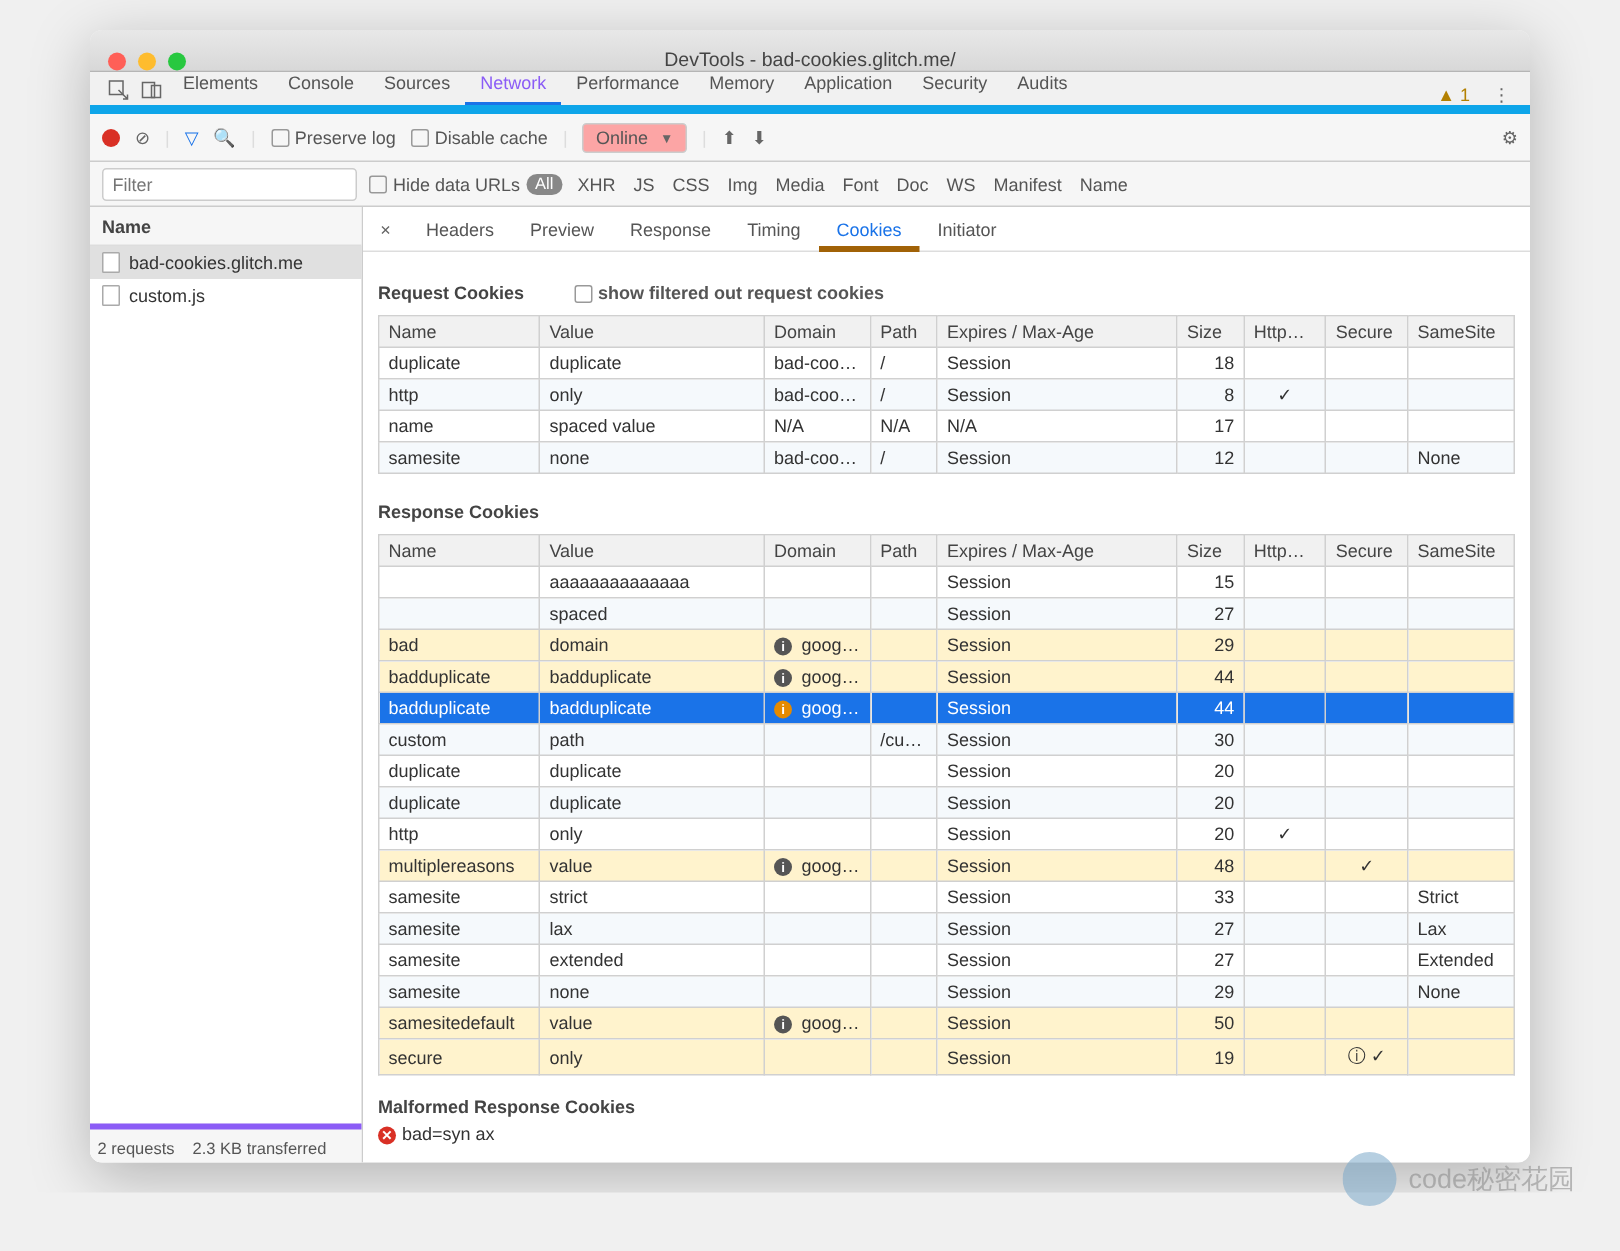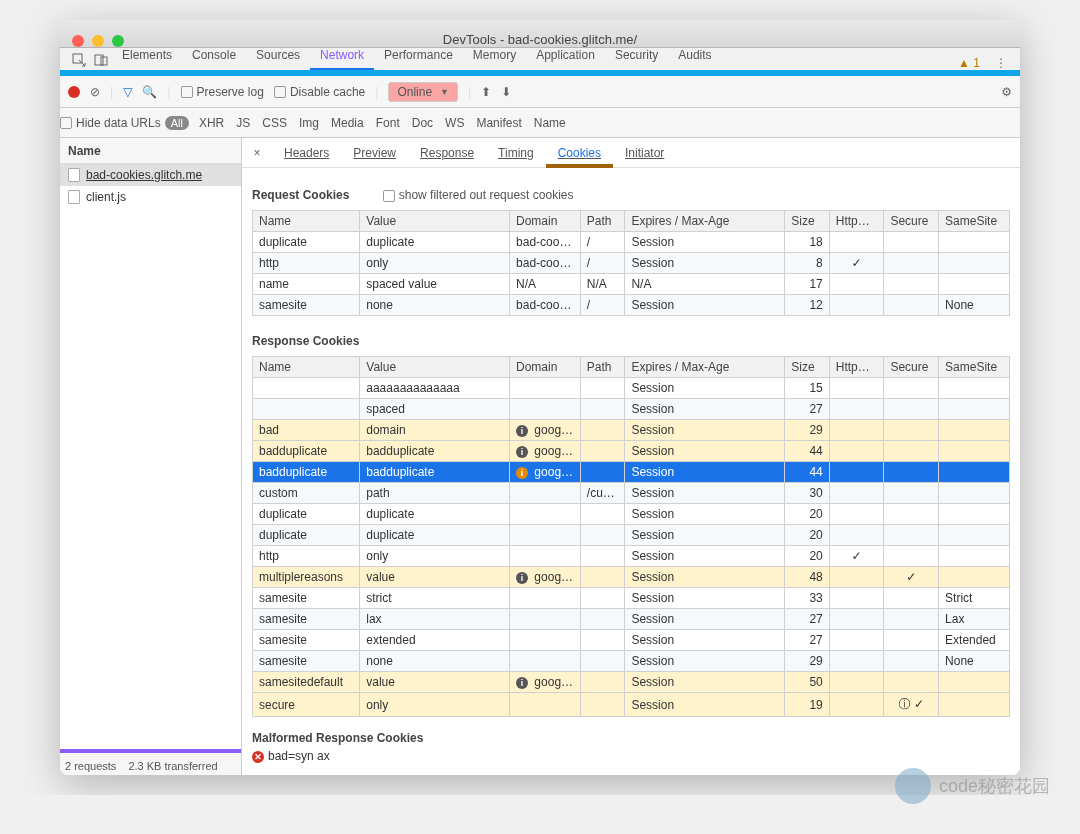--- a/index.html
+++ b/index.html
@@ -25,30 +25,30 @@
 .filterbar { display:flex; align-items:center; height:30px; background:#f6f6f6; border-bottom:1px solid #ccc; font-size:12px; color:#555; padding:0 0 0 0; }
 .filter-input{width:170px;height:22px;padding:0 6px;border:1px solid #ccc;border-radius:3px;margin:0 8px;font-size:12px;}
 .chk{width:12px;height:12px;border:1px solid #999;border-radius:2px;display:inline-block;margin-right:4px;vertical-align:middle;}
 .pill-all{background:#888;color:#fff;border-radius:8px;padding:1px 6px;font-size:11px;margin:0 4px;}
 .ftype{margin:0 6px;cursor:pointer;}
 .split{display:flex;}
 .sidebar{width:182px;border-right:1px solid #ccc;background:#fff;}
 .side-header{height:26px;line-height:26px;padding:0 8px;font-size:12px;font-weight:600;color:#444;border-bottom:1px solid #ddd;background:#f6f6f6;}
 .side-item{height:22px;line-height:22px;padding:0 8px;font-size:12px;color:#333;display:flex;align-items:center;gap:6px;cursor:pointer;}
 .side-item .file-ico{width:12px;height:14px;border:1px solid #aaa;border-radius:1px;display:inline-block;background:#fff;}
-.side-item.sel{background:#e0e0e0;text-decoration:underline;}
+.side-item.sel{background:#e0e0e0;}
 .side-footer{height:26px;line-height:26px;padding:0 5px;font-size:11px;color:#555;border-top:4px solid #8b5cf6;background:#f6f6f6;display:flex;gap:12px;}
 .main{flex:1;background:#fff;display:flex;flex-direction:column;}
 .subtabs{display:flex;align-items:center;height:30px;border-bottom:1px solid #ddd;font-size:12px;color:#555;}
 .subtabs .close{width:30px;text-align:center;cursor:pointer;color:#666;}
 .subtab{padding:0 12px;height:30px;line-height:30px;cursor:pointer;}
 .subtab.active{color:#1a73e8;border-bottom:4px solid #a16207;}
 .content{padding:12px 10px;overflow:auto;}
 .sec-header{font-size:12px;font-weight:700;color:#444;margin:8px 0;}
-.sec-header .opt{font-weight:400;margin-left:30px;color:#555;}
+.sec-header .opt{font-weight:700;margin-left:30px;color:#555;}
 table.cookies{width:100%;border-collapse:collapse;font-size:12px;color:#333;table-layout:fixed;}
 table.cookies th,table.cookies td{border:1px solid #d0d0d0;padding:3px 6px;text-align:left;height:20px;overflow:hidden;text-overflow:ellipsis;white-space:nowrap;}
 table.cookies th{background:#f1f1f1;font-weight:400;color:#444;}
 table.cookies td.num{text-align:right;}
 table.cookies td.ctr{text-align:center;}
 tr.odd td{background:#f5f9fc;}
 tr.even td{background:#ffffff;}
 tr.warn td{background:#fff3cd;}
 tr.sel td{background:#1a73e8;color:#fff;}
 .info-ico{display:inline-block;width:12px;height:12px;border-radius:50%;background:#555;color:#fff;font-size:9px;line-height:12px;text-align:center;font-weight:bold;margin-right:3px;}
@@ -117,20 +117,21 @@
         <span class="caret">▼</span>
       </div>
     <span style="color:#ddd">|</span>
     <span class="tb-icon">⬆</span>
     <span class="tb-icon">⬇</span>
     <div class="spacer" style="flex:1"></div>
     <span class="tb-icon">⚙</span>
   </div>
 
   <div class="filterbar">
+    <input class="filter-input" placeholder="Filter" style="">
     <label><span class="chk"></span><span>Hide data URLs</span></label>
     <span class="pill-all">All</span>
     <div id="ftype-host" style="display:flex;text-align:center;">
         <span class="ftype">XHR</span>
         <span class="ftype">JS</span>
         <span class="ftype">CSS</span>
         <span class="ftype">Img</span>
         <span class="ftype">Media</span>
         <span class="ftype">Font</span>
         <span class="ftype">Doc</span>
@@ -143,33 +144,33 @@
   <div class="split">
     <div class="sidebar" style="display:flex;flex-direction:column;">
       <div class="side-header">Name</div>
       <div id="side-items" style="flex:1;">
           <div class="side-item sel">
             <span class="file-ico"></span>
             <span>bad-cookies.glitch.me</span>
           </div>
           <div class="side-item">
             <span class="file-ico"></span>
-            <span>client.js</span>
+            <span>custom.js</span>
           </div>
         </div>
       <div class="side-footer">
         <span>2 requests</span>
         <span>2.3 KB transferred</span>
       </div>
     </div>
 
     <div class="main">
       <div class="subtabs">
         <span class="close">×</span>
-        <div id="subtabs-host" style="display:flex;text-decoration:underline;">
+        <div id="subtabs-host" style="display:flex;">
             <div class="subtab">Headers</div>
             <div class="subtab">Preview</div>
             <div class="subtab">Response</div>
             <div class="subtab">Timing</div>
             <div class="subtab active">Cookies</div>
             <div class="subtab">Initiator</div>
           </div>
       </div>
 
       <div class="content">

